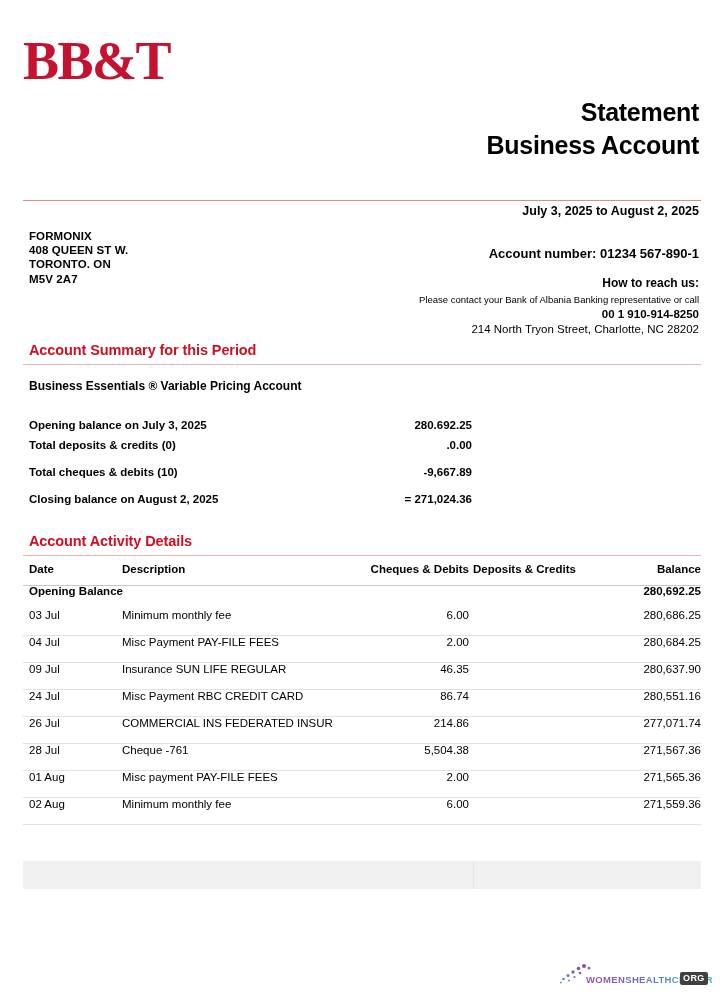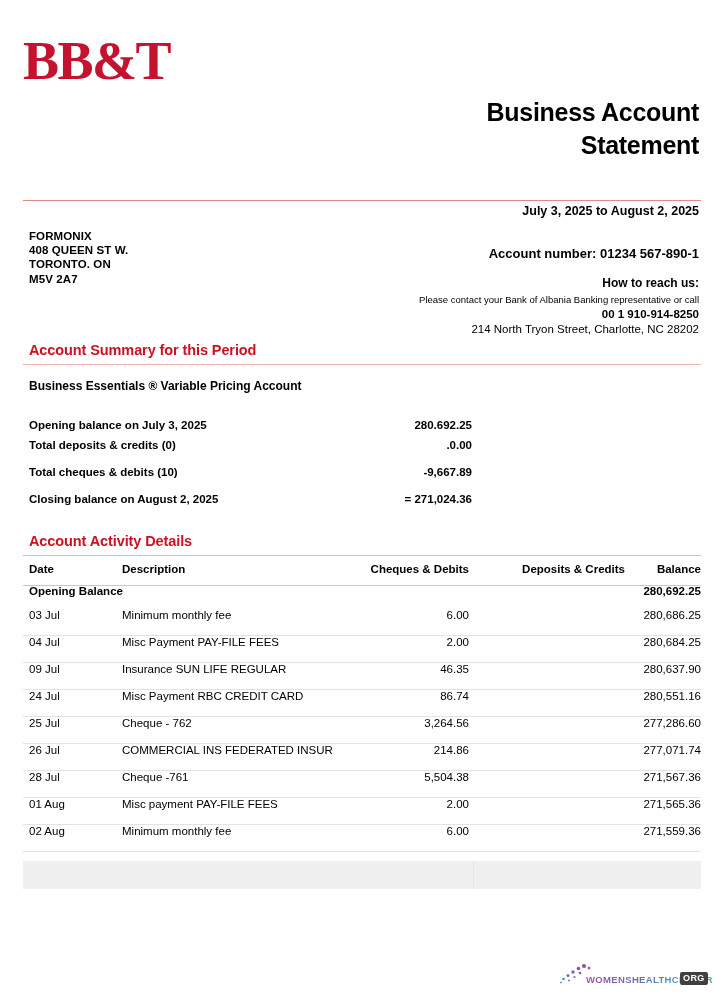--- a/index.html
+++ b/index.html
@@ -178,21 +178,21 @@
     font-weight: bold;
   }
   .cell {
     position: absolute;
     top: 0;
     white-space: nowrap;
   }
   .c-date { left: 6px; }
   .c-desc { left: 99px; }
   .c-debit { left: 290px; width: 156px; text-align: right; }
-  .c-credit { left: 450px; width: 152px; text-align: right; }
+  .c-credit { left: 450px; width: 152px; text-align: left; }
   .c-bal { left: 590px; width: 88px; text-align: right; }
 
   .row-sep {
     position: absolute;
     left: 0;
     width: 678px;
     height: 1px;
     background: #c8c8c8;
   }
   .sep-head { top: 22px; }
@@ -259,22 +259,22 @@
   }
 </style>
 </head>
 <body>
 
 <div class="page">
 
   <div class="logo">BB&amp;T</div>
 
   <div class="doc-title">
+    <div>Statement</div>
     <div>Business Account</div>
-    <div>Statement</div>
   </div>
 
   <div class="rule-top"></div>
 
   <div class="addr">
     <div>FORMONIX</div>
     <div>408 QUEEN ST W.</div>
     <div>TORONTO. ON</div>
     <div>M5V 2A7</div>
   </div>
@@ -357,28 +357,20 @@
 
     <div class="trow">
       <span class="cell c-date">24 Jul</span>
       <span class="cell c-desc">Misc Payment RBC CREDIT CARD</span>
       <span class="cell c-debit">86.74</span>
       <span class="cell c-credit"></span>
       <span class="cell c-bal">280,551.16</span>
       <span class="underline"></span>
     </div>
 
-    <div class="trow">
-      <span class="cell c-date">25 Jul</span>
-      <span class="cell c-desc">Cheque - 762</span>
-      <span class="cell c-debit">3,264.56</span>
-      <span class="cell c-credit"></span>
-      <span class="cell c-bal">277,286.60</span>
-      <span class="underline"></span>
-    </div>
 
     <div class="trow">
       <span class="cell c-date">26 Jul</span>
       <span class="cell c-desc">COMMERCIAL INS FEDERATED INSUR</span>
       <span class="cell c-debit">214.86</span>
       <span class="cell c-credit"></span>
       <span class="cell c-bal">277,071.74</span>
       <span class="underline"></span>
     </div>
 

